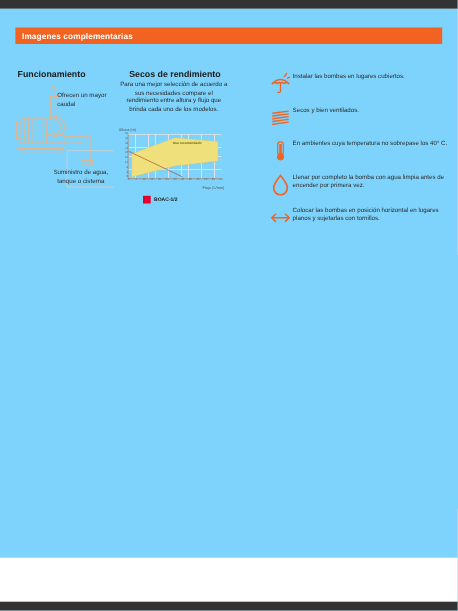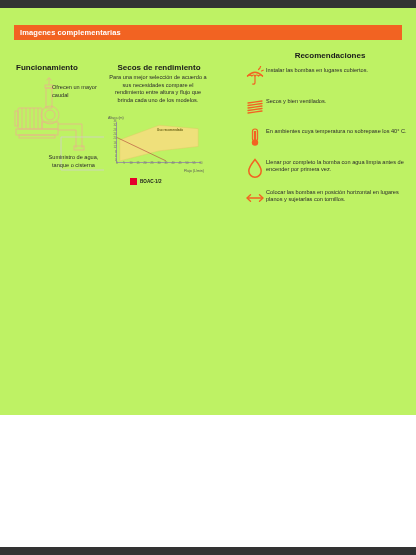--- a/index.html
+++ b/index.html
@@ -5,21 +5,21 @@
   html,body{margin:0;padding:0;}
   body{
     width:416px;height:555px;
     background:#ffffff;
     font-family:"Liberation Sans", sans-serif;
     overflow:hidden;
     position:relative;
   }
   .topbar{position:absolute;left:0;top:0;width:416px;height:8px;background:#333333;}
   .botbar{position:absolute;left:0;top:547px;width:416px;height:8px;background:#333333;}
-  .page{position:absolute;left:0;top:8px;width:416px;height:407px;background:#bef264;}
+  .page{position:absolute;left:0;top:8px;width:416px;height:499px;background:#7dd3fc;}
 
   .section-banner{
     position:absolute;left:14px;top:17px;width:388px;height:15px;
     background:#F26322;
   }
   .section-banner span{
     display:block;color:#ffffff;font-size:7.5px;font-weight:bold;
     line-height:15px;padding-left:6px;letter-spacing:.1px;
   }
 
@@ -165,21 +165,20 @@
       <span class="xtick" style="left:77px">55</span>
       <span class="xtick" style="left:84px">60</span>
     </div>
   </div>
 
   <div class="legend">
     <span class="legend-swatch"></span>
     <span class="legend-text">BOAC-1/2</span>
   </div>
 
-  <div class="h-reco">Recomendaciones</div>
 
   <div class="reco-list">
 
     <div class="reco-item">
       <span class="reco-icon">
         <svg width="22" height="20" viewBox="0 0 22 20">
           <g stroke="#F26322" stroke-width="1.2" fill="none" stroke-linecap="round">
             <path d="M3.5 10 Q11 2.5 18.5 10"></path>
             <path d="M3.5 10 Q6.2 8 7.8 10 Q10 8 11 10 Q12.5 8 14.5 10 Q16.5 8 18.5 10"></path>
             <path d="M11 10 V16.5 Q11 18.5 8.5 18"></path>

